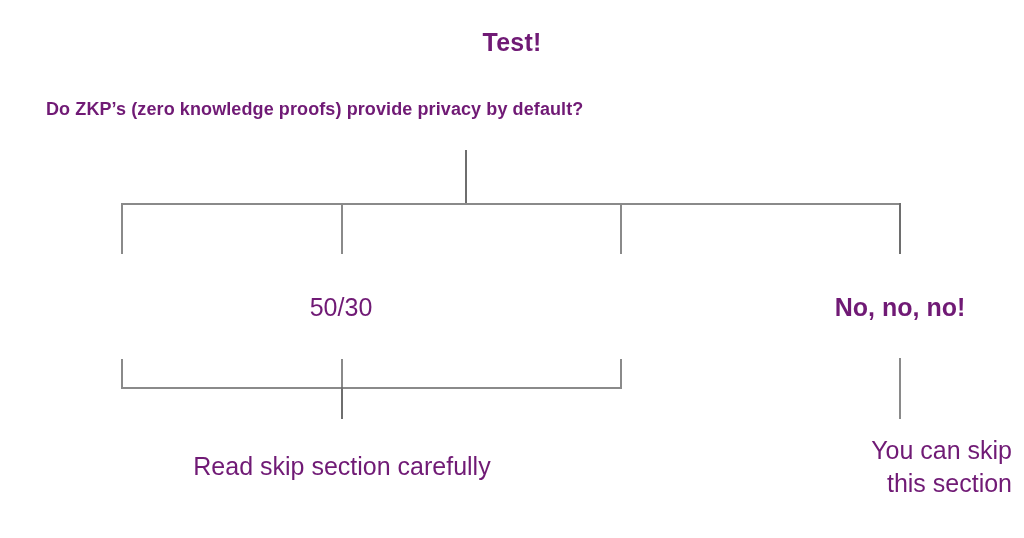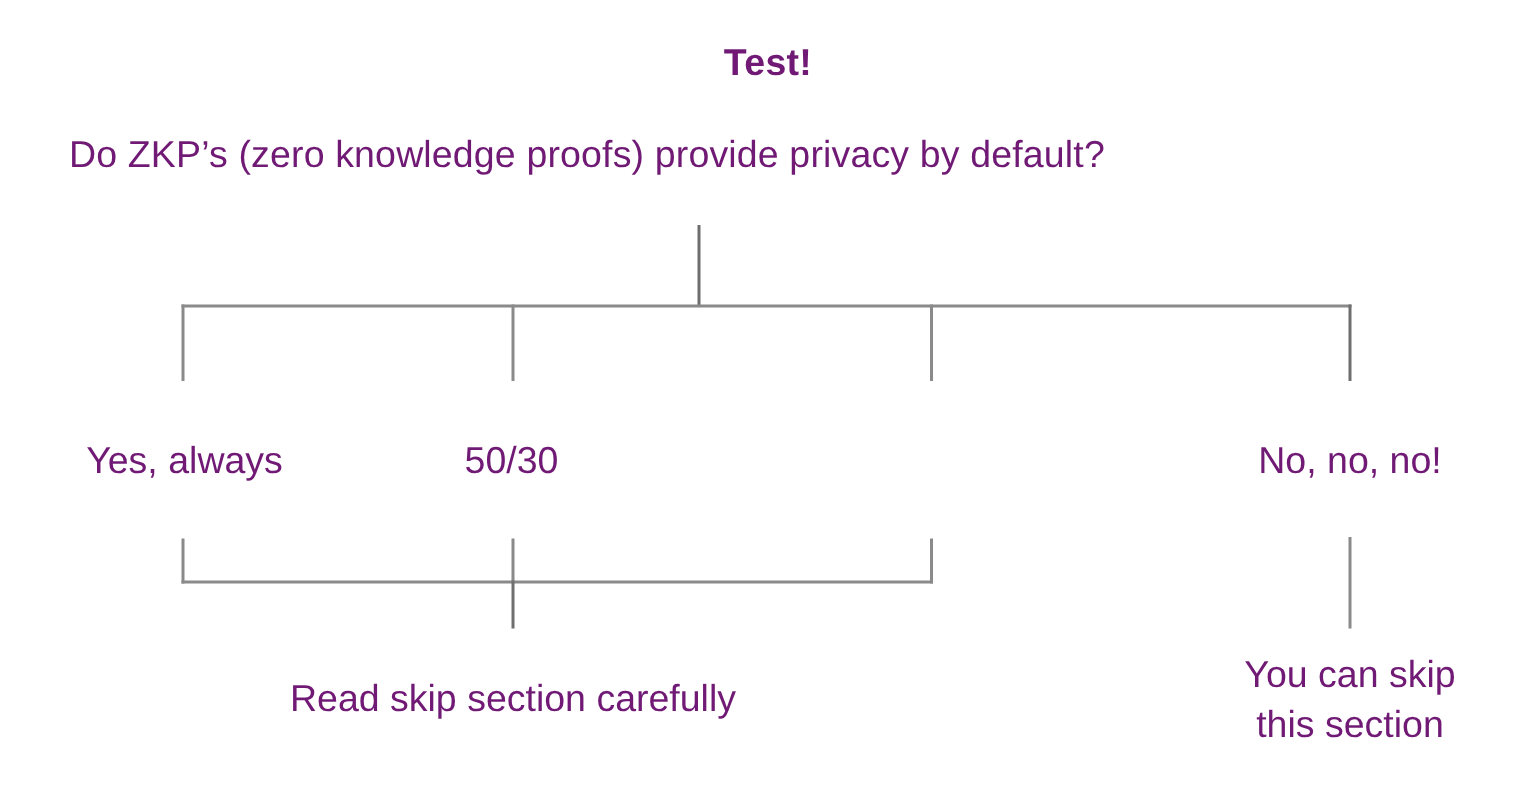--- a/index.html
+++ b/index.html
@@ -32,23 +32,23 @@
     top: 28px;
     width: 1024px;
     text-align: center;
     font-size: 25px;
     font-weight: bold;
     letter-spacing: 0.2px;
   }
 
   #question {
     left: 46px;
-    top: 89px;
-    font-size: 25px;
-    font-weight: normal;
+    top: 99px;
+    font-size: 18px;
+    font-weight: bold;
     letter-spacing: 0.1px;
   }
 
   .branch-label {
     font-size: 25px;
     text-align: center;
   }
 
   #label-yes {
     left: 10px;
@@ -67,36 +67,37 @@
     top: 274px;
     width: 350px;
     font-size: 26px;
     line-height: 1.28;
   }
 
   #label-no {
     left: 790px;
     top: 293px;
     width: 220px;
+    font-weight: bold;
   }
 
   #note-read {
     left: 120px;
     top: 452px;
     width: 444px;
     font-size: 25px;
     text-align: center;
   }
 
   #note-skip {
     left: 788px;
     top: 434px;
     width: 224px;
     font-size: 25px;
-    text-align: center;
+    text-align: right;
     line-height: 1.3;
   }
 
   
   .line {
     position: absolute;
     background: #8a8a8a;
   }
   .line.dark {
     background: #6e6e6e;
@@ -118,21 +119,20 @@
   <div class="line hline" id="top-bar" style="left:121px; top:203px; width:780px;"></div>
 
   <div class="line vline" id="leg-1" style="left:121px; top:203px; height:51px;"></div>
 
   <div class="line vline" id="leg-2" style="left:341px; top:203px; height:51px;"></div>
 
   <div class="line vline" id="leg-3" style="left:620px; top:203px; height:51px;"></div>
 
   <div class="line vline dark" id="leg-4" style="left:899px; top:203px; height:51px;"></div>
 
-  <div class="txt branch-label" id="label-yes">Yes, always</div>
 
   <div class="txt branch-label" id="label-5050">50/30</div>
 
 
   <div class="txt branch-label" id="label-no">No, no, no!</div>
 
   <div class="line vline" id="merge-leg-left" style="left:121px; top:359px; height:30px;"></div>
 
   <div class="line vline" id="merge-leg-mid" style="left:341px; top:359px; height:30px;"></div>
 

